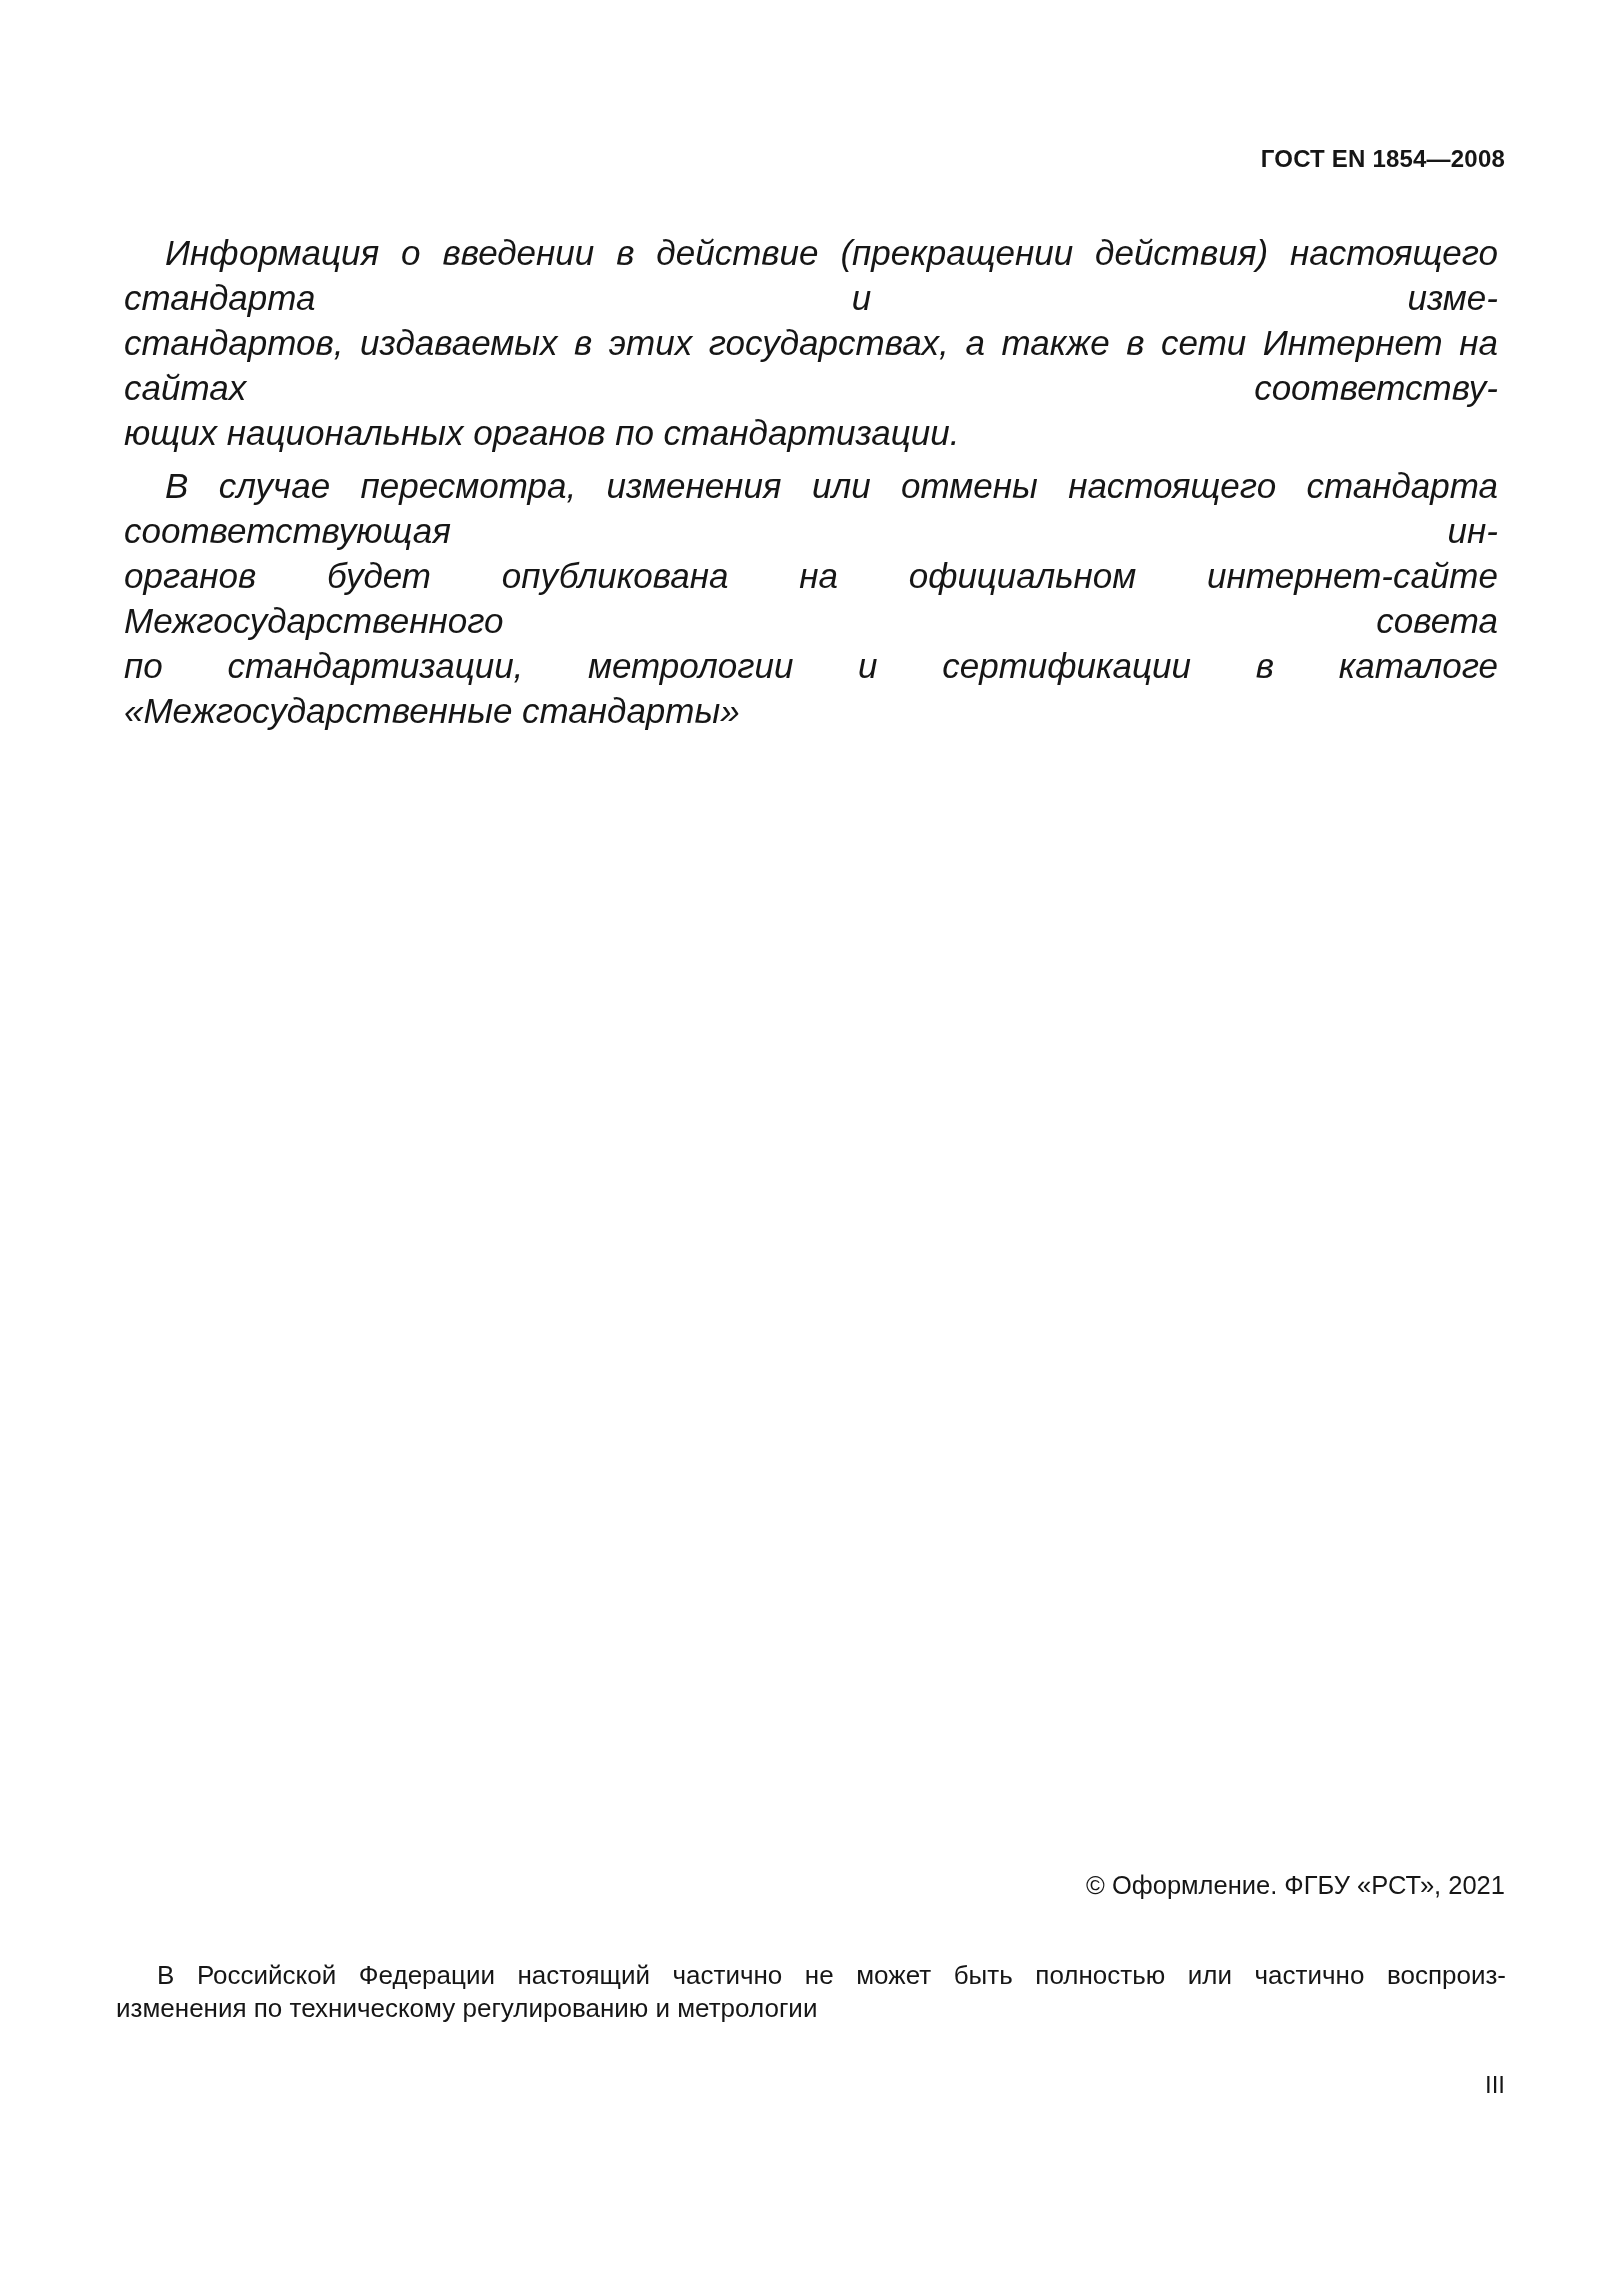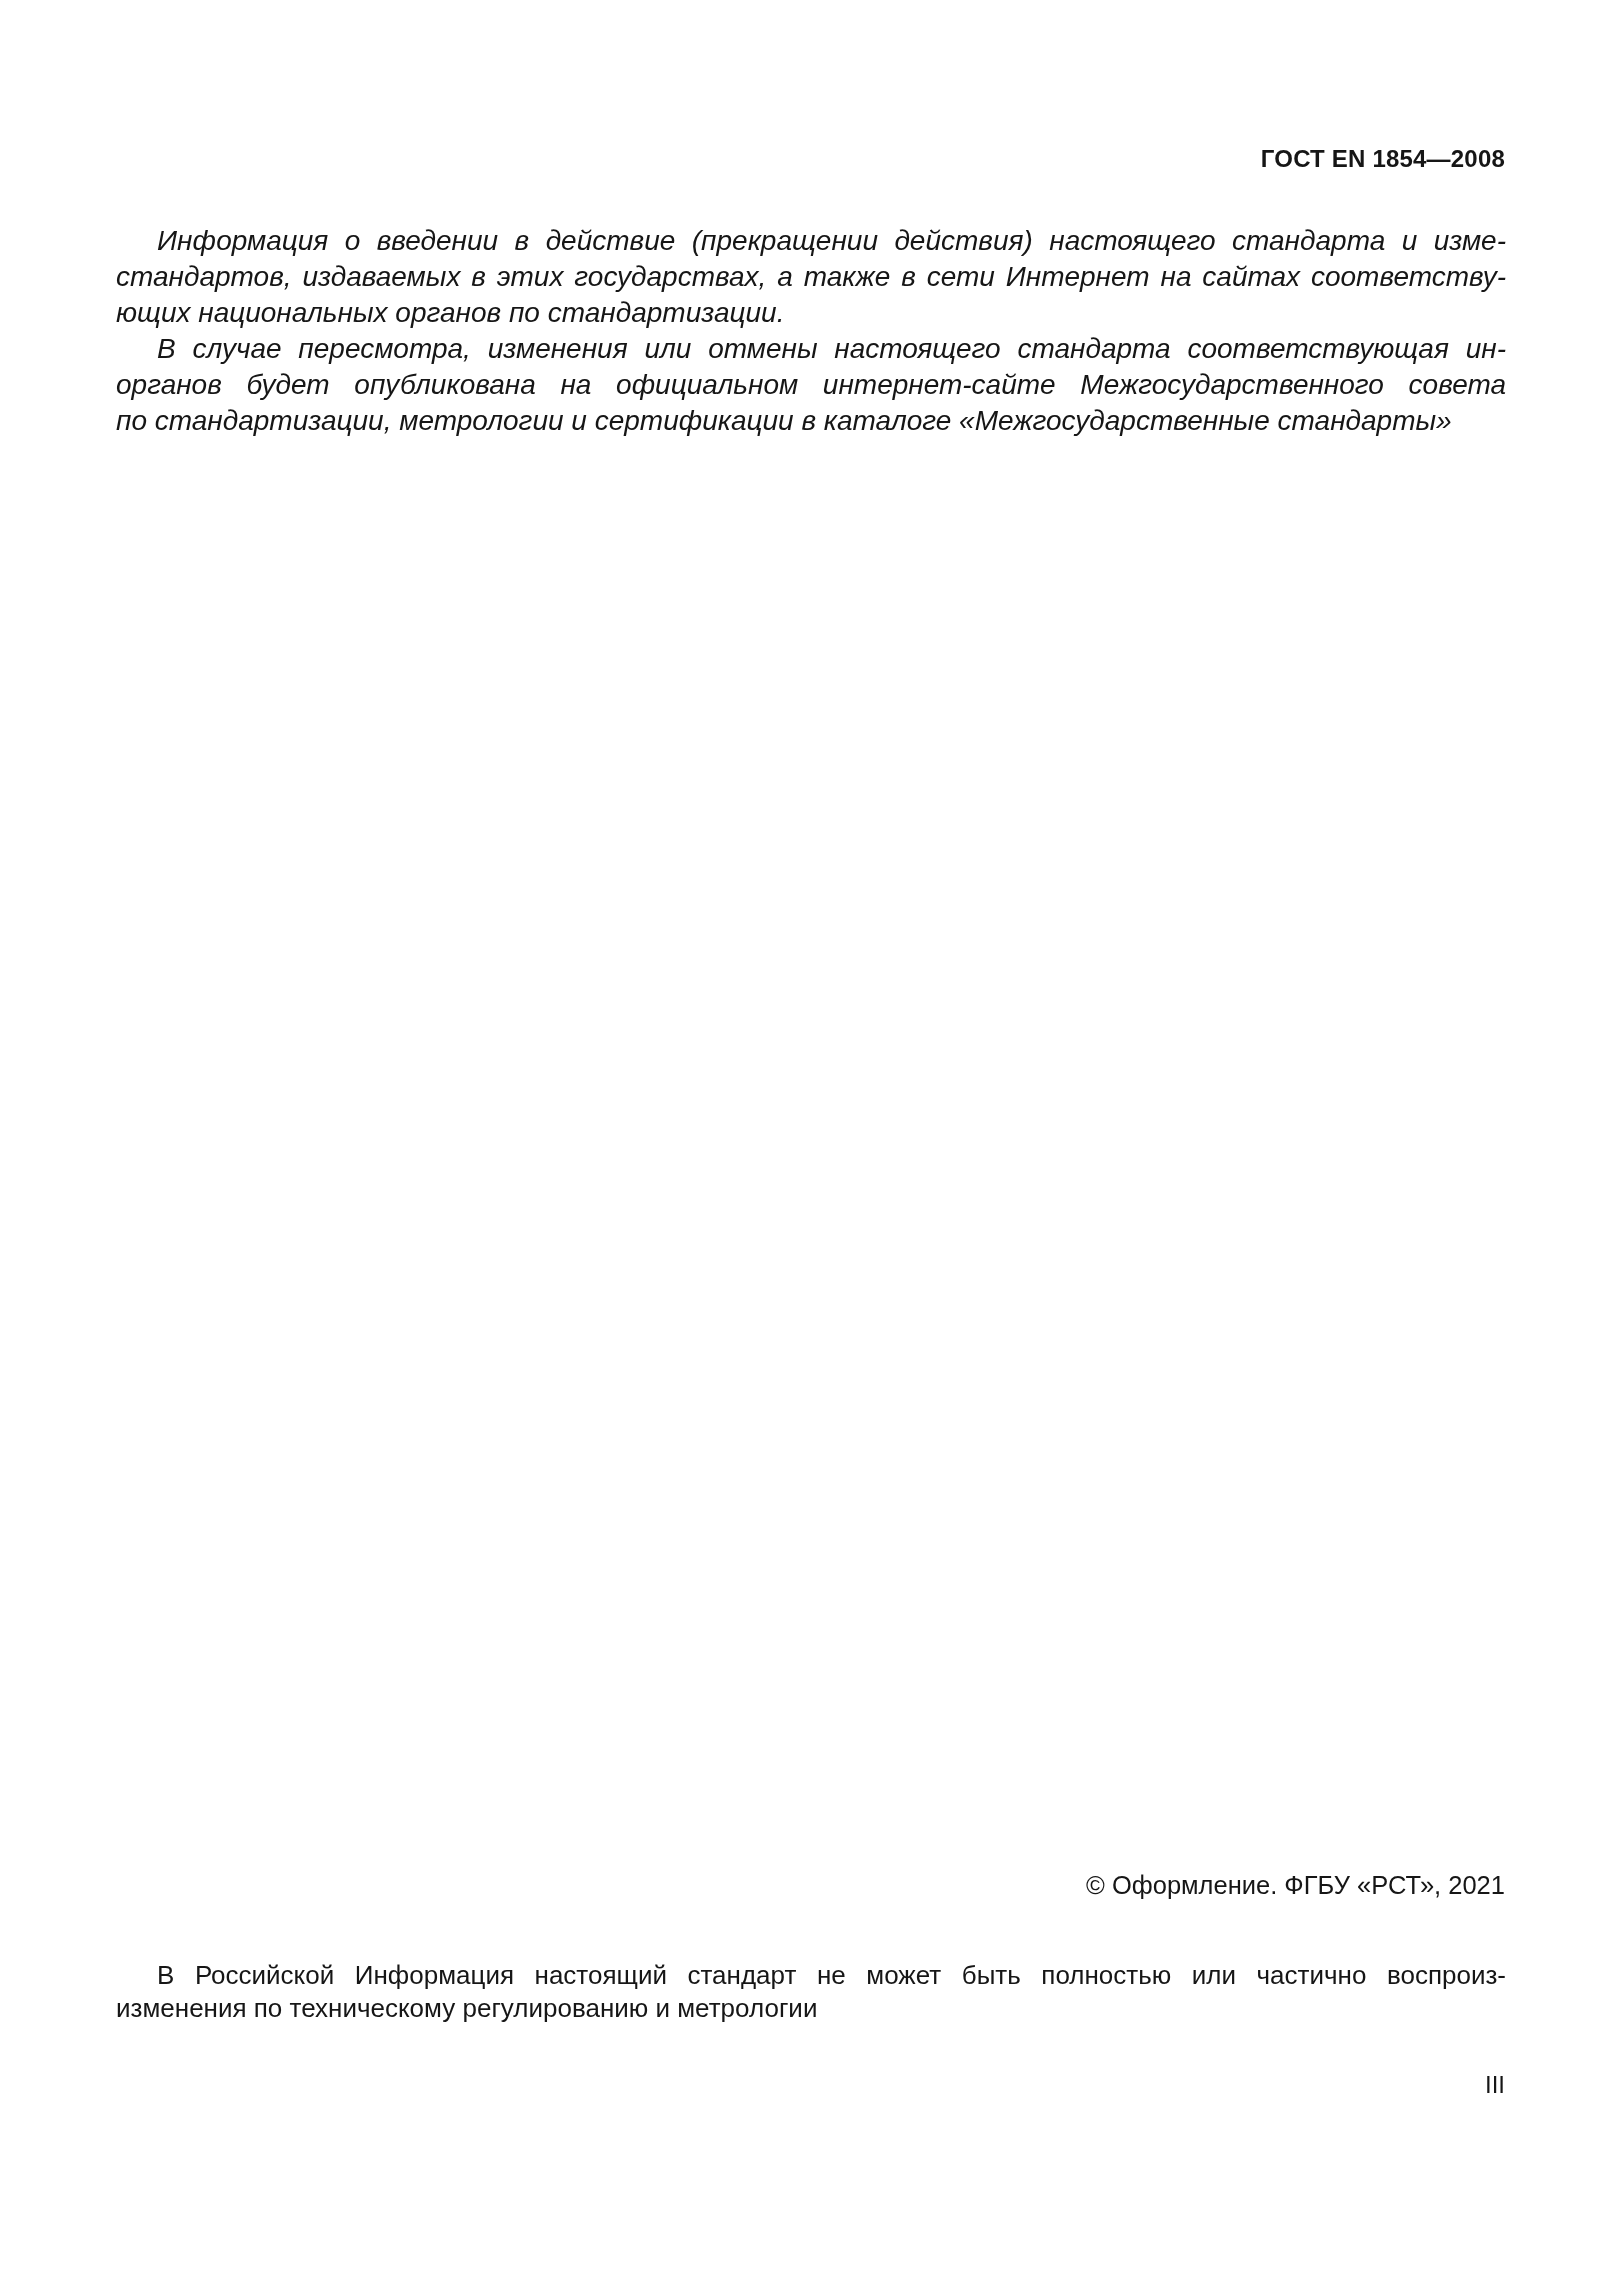--- a/index.html
+++ b/index.html
@@ -34,22 +34,22 @@
   }
 
   
   .intro-block {
     position: absolute;
     top: 223px;
     left: 116px;
     width: 1390px;
   }
   .intro-para {
-    margin: 0;
-    font-size: 28px;
+    margin: 8px;
+    font-size: 35px;
     font-style: italic;
     line-height: 1.285;
     text-align: justify;
     text-justify: inter-word;
     text-indent: 41px;
     hyphens: manual;
   }
   .intro-para + .intro-para {
     margin-top: 0;
   }
@@ -125,21 +125,21 @@
       <span class="line">органов будет опубликована на официальном интернет-сайте Межгосударственного совета</span>
       <span class="line last">по стандартизации, метрологии и сертификации в каталоге «Межгосударственные стандарты»</span>
     </p>
 
   </div>
 
   <div class="copyright">© Оформление. ФГБУ «РСТ», 2021</div>
 
   <div class="notice-block">
     <p class="notice-para">
-      <span class="line first">В Российской Информация настоящий стандарт не может быть полностью или частично воспроиз-</span>
+      <span class="line first">В Российской Федерации настоящий частично не может быть полностью или частично воспроиз-</span>
       <span class="line last">изменения по техническому регулированию и метрологии</span>
     </p>
   </div>
 
   <div class="folio">III</div>
 
 </div>
 
 
 </body></html>

